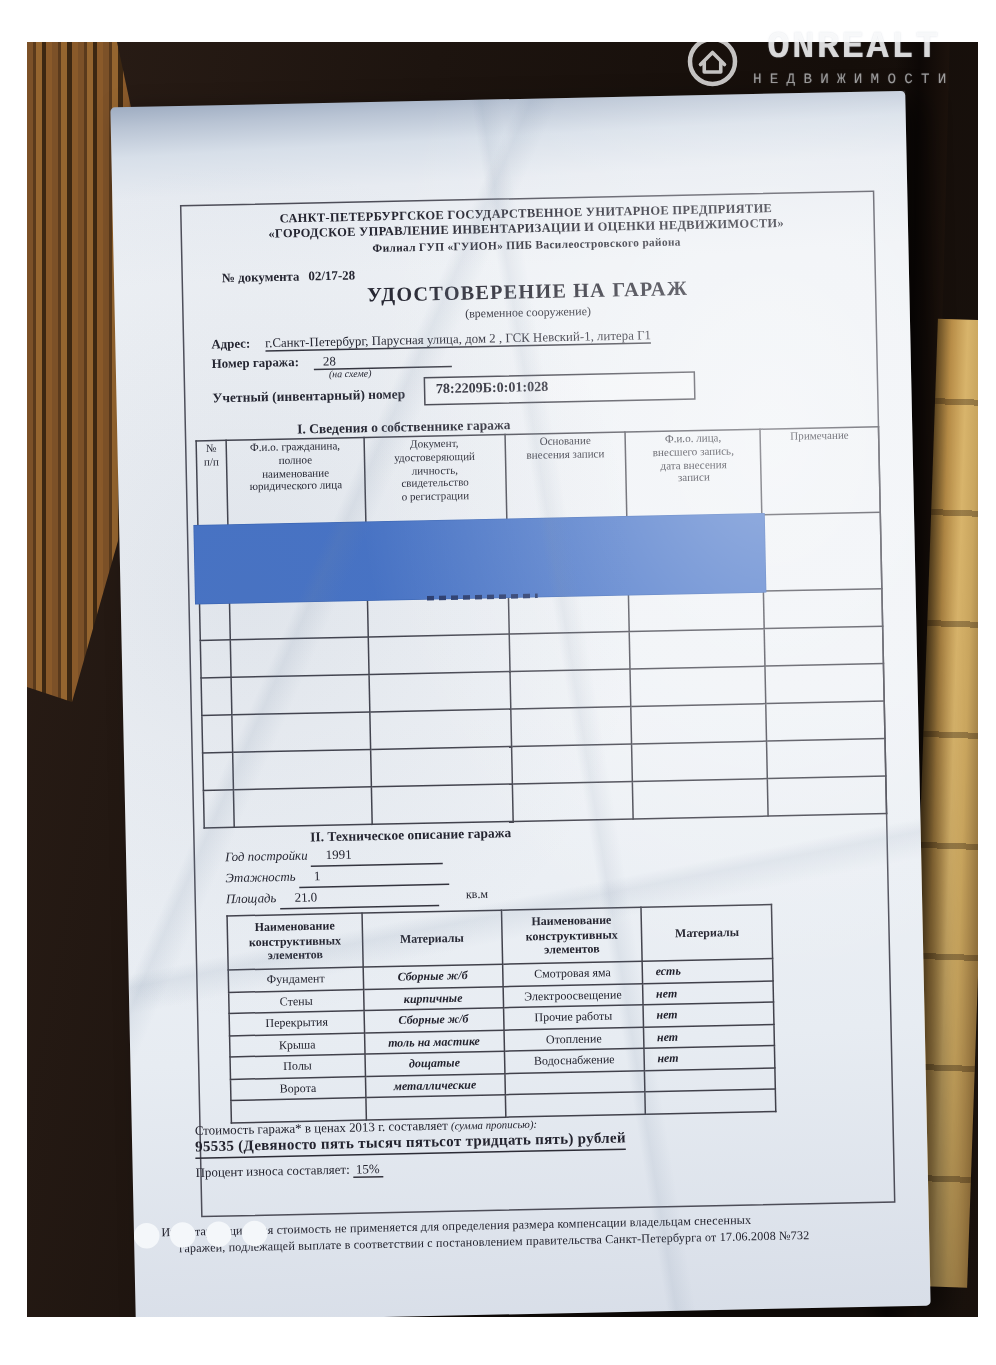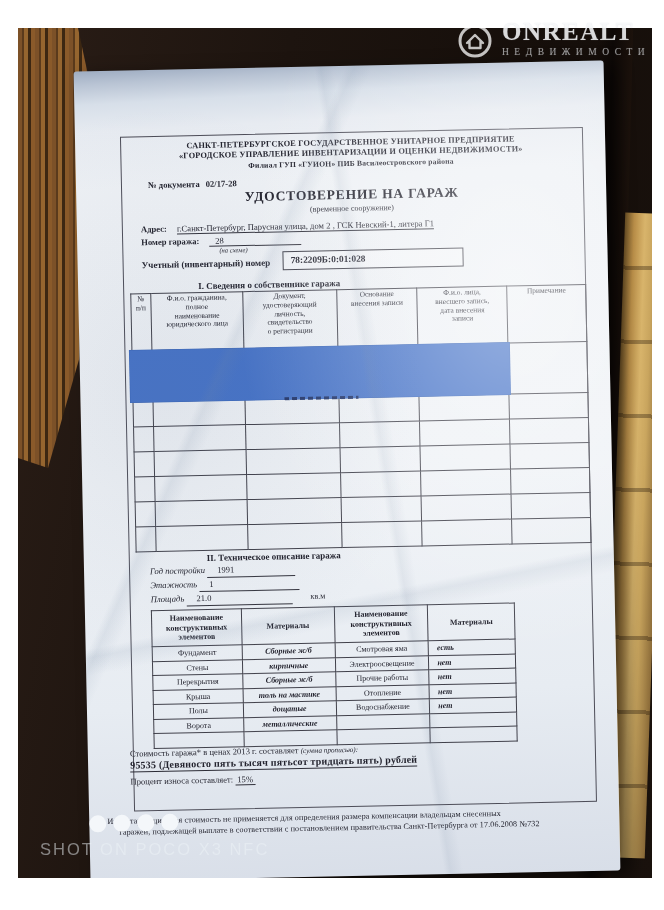--- a/index.html
+++ b/index.html
@@ -90,21 +90,21 @@
   .footnote{font-size:8.1px;line-height:10.5px;letter-spacing:.1px;}
   .fn1{left:12px;top:746px;width:500px;}
   .fn2{left:30px;top:757px;width:490px;}
   .dot{position:absolute;width:17px;height:17px;border-radius:50%;background:#f4f7fa;top:744px;z-index:4;}
   .d1{left:0px;}.d2{left:24px;}.d3{left:48px;}.d4{left:72px;}
 
   
   .shot{position:absolute;left:22px;top:812px;z-index:6;font-family:"Liberation Sans",sans-serif;
         font-size:16.5px;letter-spacing:2px;color:rgba(238,243,248,.5);}
   .onrealt{position:absolute;left:455px;top:19px;z-index:7;display:flex;align-items:flex-start;
-        font-family:Liberation Serif, serif;color:rgba(255,255,255,.78);}
+        font-family:Liberation Mono, monospace;color:rgba(255,255,255,.78);text-align:center;}
   .onrealt svg{flex:0 0 auto;}
   .onr-text{margin-left:7px;}
   .onr-brand{font-size:25px;font-weight:bold;letter-spacing:1.5px;line-height:26px;
         text-shadow:0 0 1px rgba(170,180,195,.45);}
   .onr-sub{font-size:9.5px;letter-spacing:5.5px;color:rgba(255,255,255,.5);margin-top:2px;
         text-shadow:0 0 1px rgba(170,180,195,.35);}
 </style>
 </head>
 <body>
 
@@ -331,21 +331,20 @@
       </div>
 
       <div class="abs footnote fn1">* Инвентаризационная стоимость не применяется для определения размера компенсации владельцам снесенных</div>
       <div class="abs footnote fn2">гаражей, подлежащей выплате в соответствии с постановлением правительства Санкт-Петербурга от 17.06.2008 №732</div>
       <span class="dot d1"></span>
       <span class="dot d2"></span>
       <span class="dot d3"></span>
       <span class="dot d4"></span>
     </div>
 
-    <div class="shot">SHOT ON POCO X3 NFC</div>
   </div>
 
   <div class="onrealt">
     <svg width="40" height="40" viewBox="0 0 40 40">
       <circle cx="20" cy="22" r="15" fill="none" stroke="rgba(255,255,255,0.75)" stroke-width="3"></circle>
       <path d="M12 24 L20 16 L28 24 M14.5 22 L14.5 29 L25.5 29 L25.5 22" fill="none" stroke="rgba(255,255,255,0.75)" stroke-width="2.4" stroke-linecap="round" stroke-linejoin="round"></path>
     </svg>
     <div class="onr-text">
       <div class="onr-brand">ONREALT</div>
       <div class="onr-sub">НЕДВИЖИМОСТИ</div>

